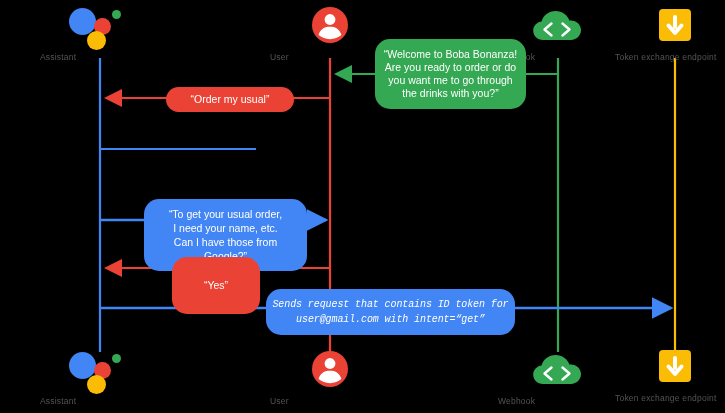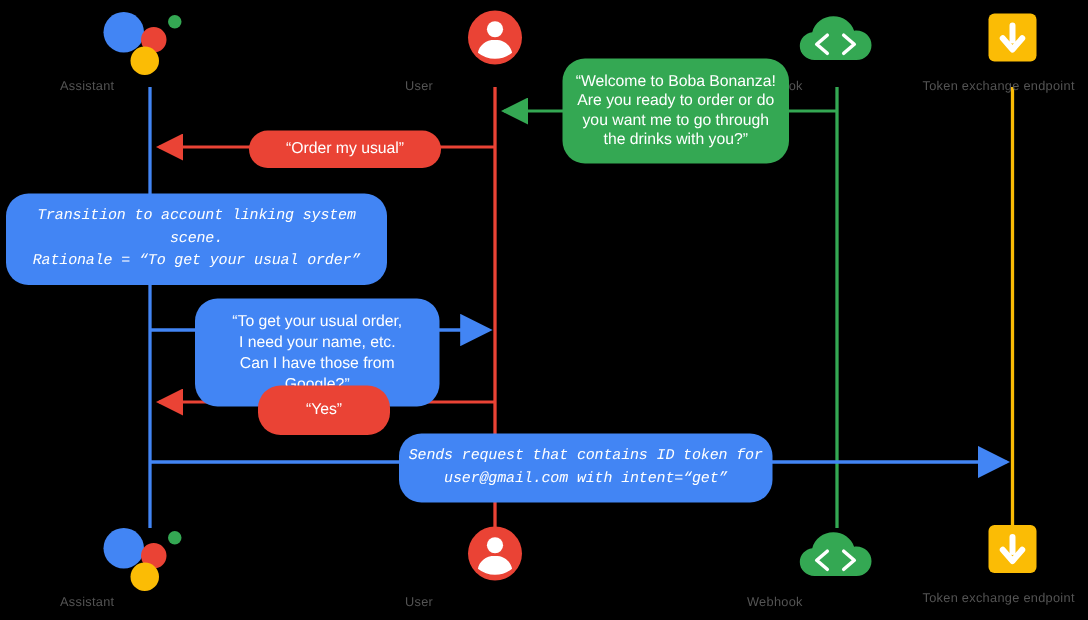--- a/index.html
+++ b/index.html
@@ -190,25 +190,23 @@
 endpoint</div>
   </div>
 
   <div class="msg green sans" style="left:375px; top:39px; width:151px; padding:9px 8px;">“Welcome to Boba Bonanza!
 Are you ready to order or do
 you want me to go through
 the drinks with you?”</div>
 
   <div class="msg red sans" style="left:166px; top:87px; width:128px; padding:6px 8px;">“Order my usual”</div>
 
-  <div class="msg blue mono" style="left:4px; top:129px; width:254px; padding:8px 6px; text-align:center; line-height:15px;">Transition to account linking system scene.
-Rationale = “To get your usual order”</div>
-
-  <div class="msg blue sans" style="left:130px; top:199px; width:163px; padding:8px 8px; line-height:14px;">“To get your usual order,
+
+  <div class="msg blue sans" style="left:144px; top:199px; width:163px; padding:8px 8px; line-height:14px;">“To get your usual order,
 I need your name, etc.
 Can I have those from Google?”</div>
 
-  <div class="msg red sans" style="left:172px; top:257px; width:88px; padding:10px 8px;">“Yes”</div>
+  <div class="msg red sans" style="left:172px; top:257px; width:88px; padding:22px 8px;">“Yes”</div>
 
   <div class="msg blue mono" style="left:266px; top:289px; width:249px; padding:8px 6px; line-height:15px;">Sends request that contains ID token for
 user@gmail.com with intent=“get”</div>
 
 </div>
 
 </body></html>

